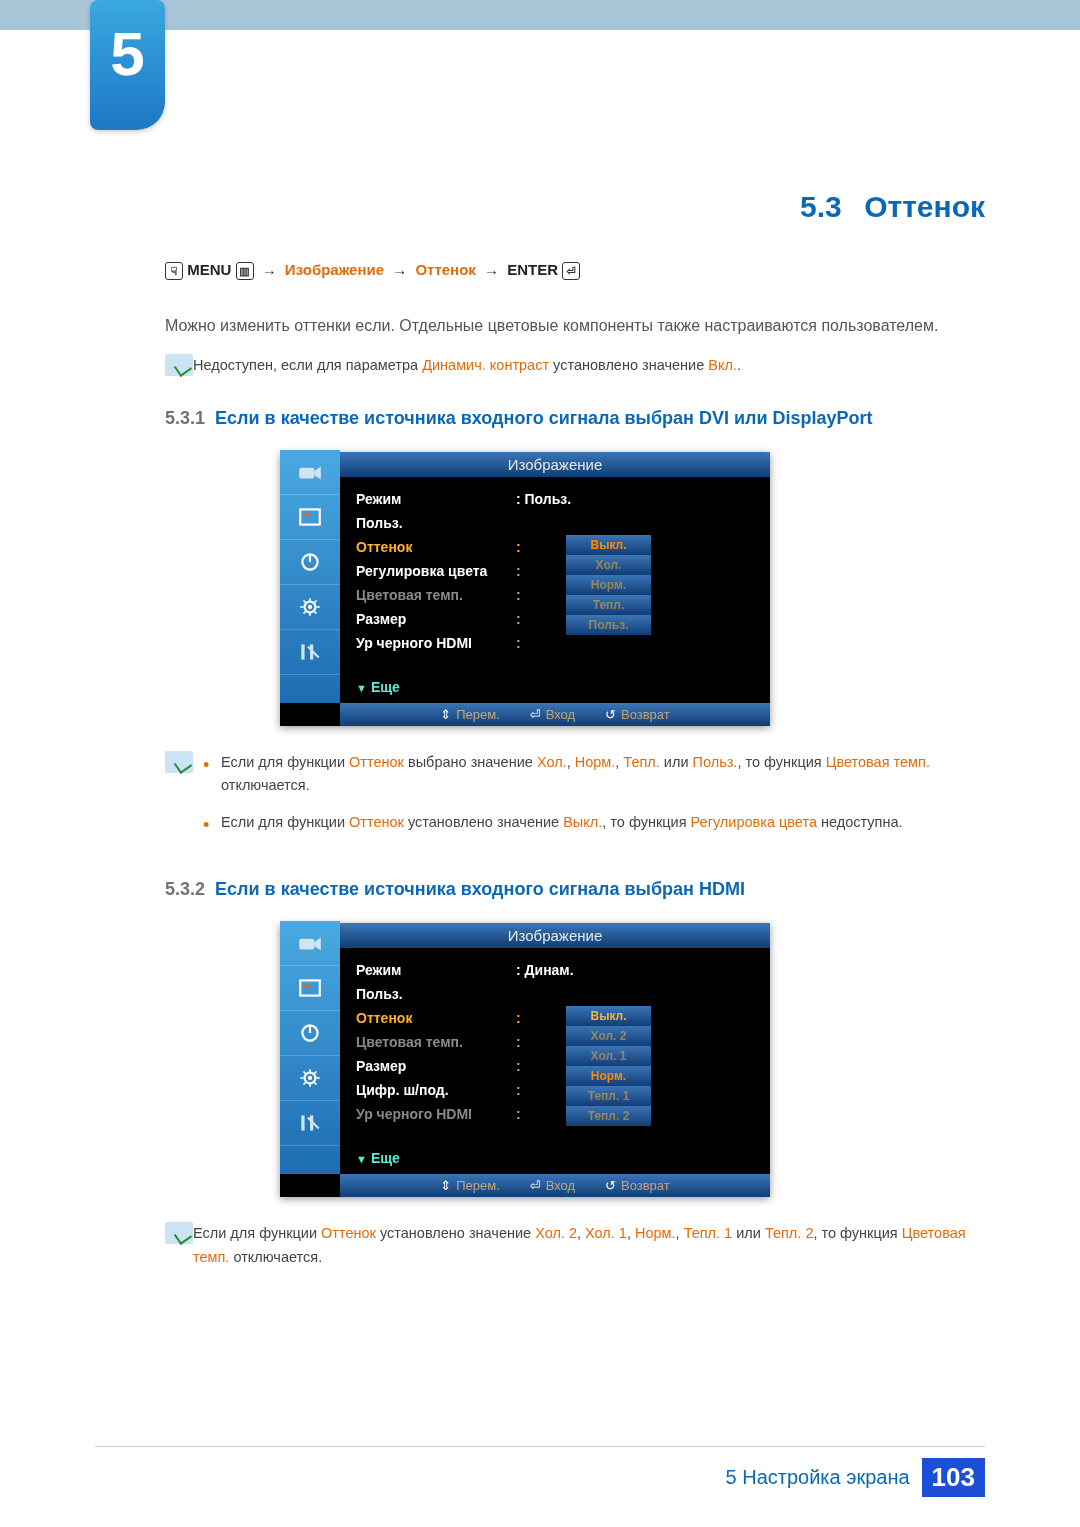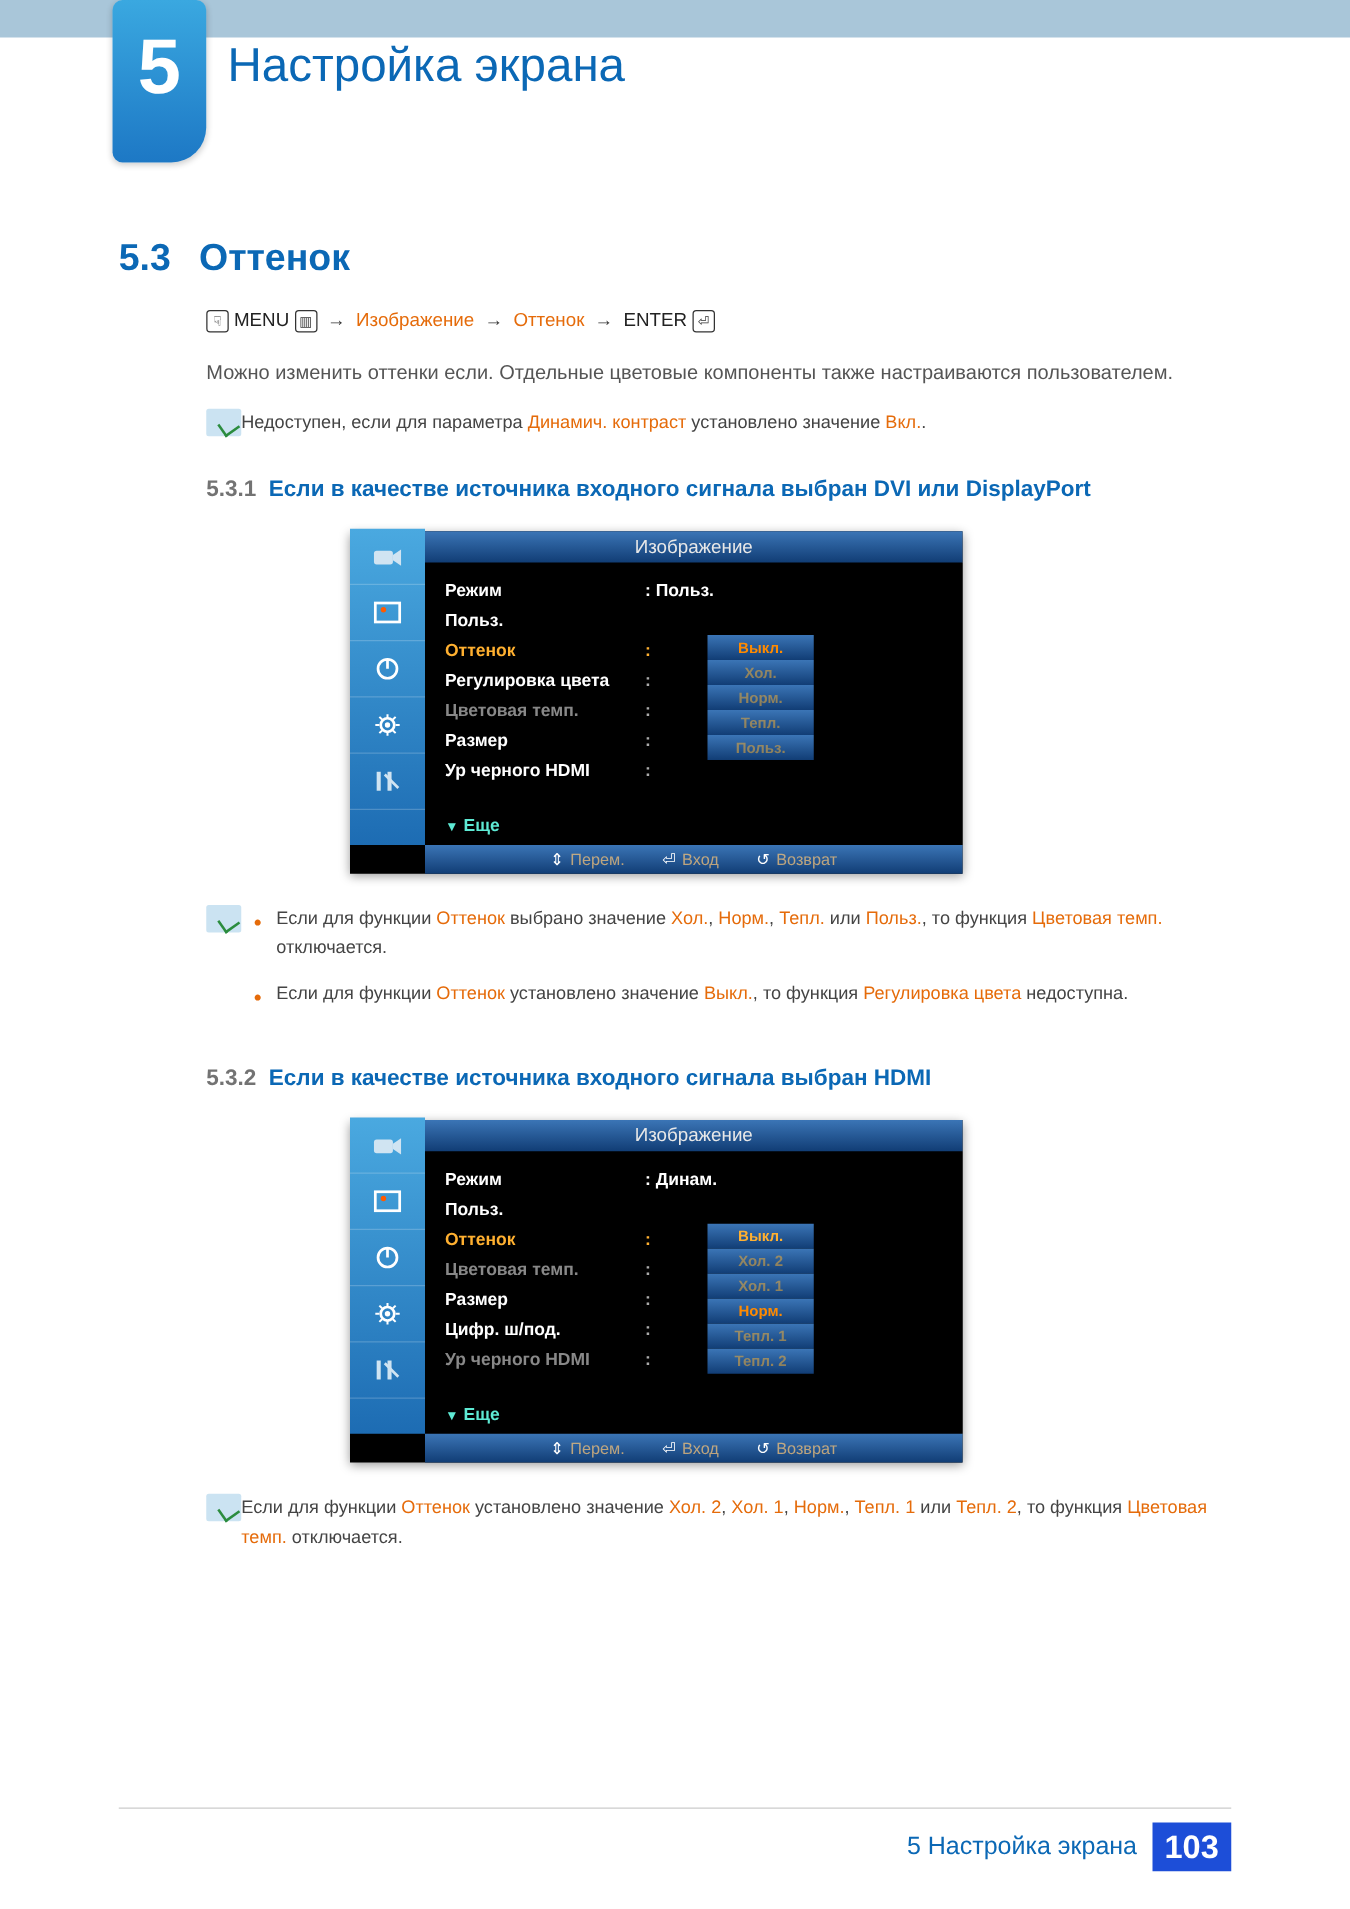--- a/index.html
+++ b/index.html
@@ -54,26 +54,26 @@
     font-size: 30px;
     color: #0b68b5;
     font-weight: bold;
   }
   .section-title {
     font-size: 30px;
     color: #0b68b5;
     font-weight: bold;
     margin-left: 18px;
   }
-  .section-row { margin-bottom: 24px; }
+  .section-row { margin-bottom: 37px; text-align: right; }
   .nav-line {
     margin-left: 70px;
-    margin-bottom: 20px;
+    margin-bottom: 33px;
     font-size: 15px;
-    font-weight: normal;
+    font-weight: bold;
   }
   .nav-icon {
     display: inline-flex;
     align-items: center;
     justify-content: center;
     width: 18px;
     height: 18px;
     border: 1px solid #333;
     border-radius: 3px;
     font-size: 11px;
@@ -265,21 +265,20 @@
   .ic { width: 26px; height: 22px; }
   svg { display: block; }
 </style>
 </head>
 <body>
 
 <div class="page">
   <div class="topbar"></div>
   <div class="header-strip">
     <div class="chapter-badge">5</div>
-    <div class="chapter-title">Настройка экрана</div>
   </div>
 
   <div class="content">
     <div class="section-row">
       <span class="section-num">5.3</span>
       <span class="section-title">Оттенок</span>
     </div>
 
     <div class="nav-line">
       <span class="nav-icon">☟</span>

